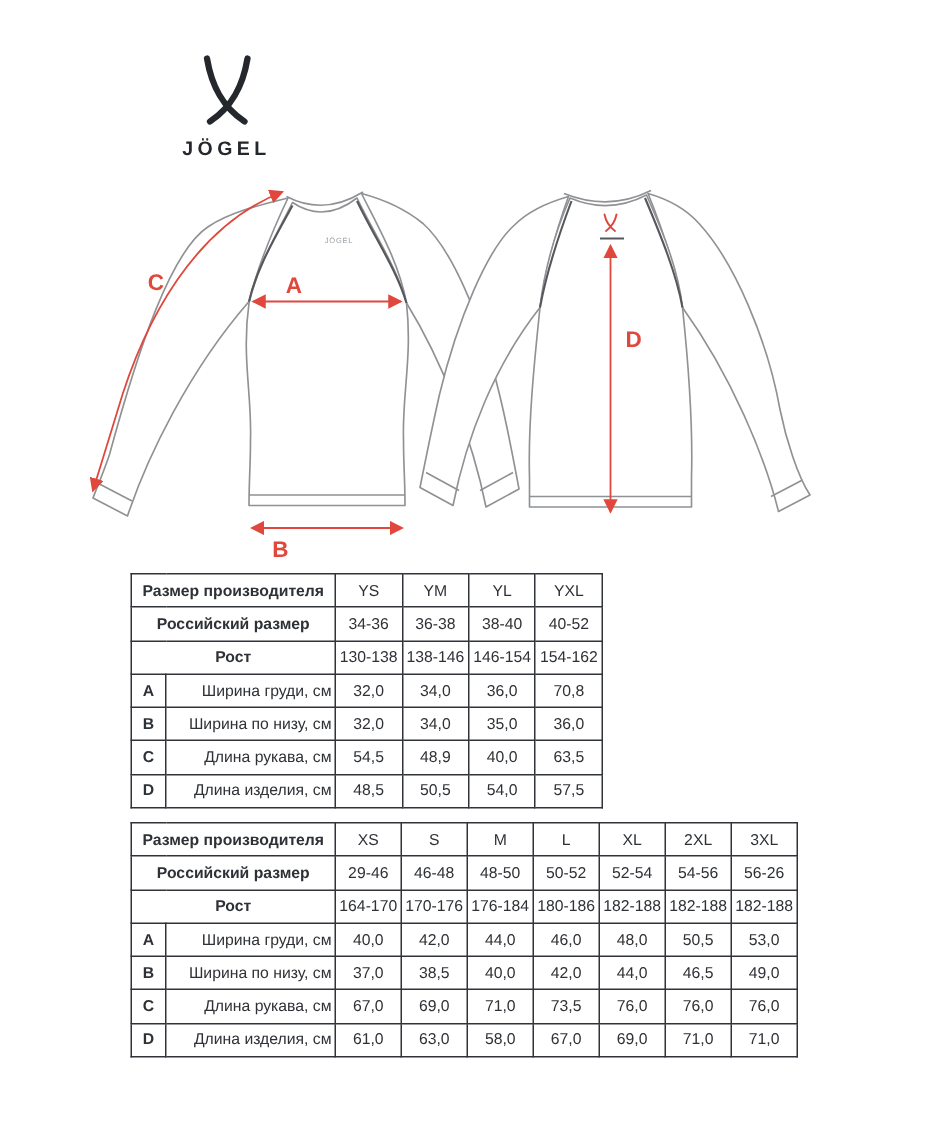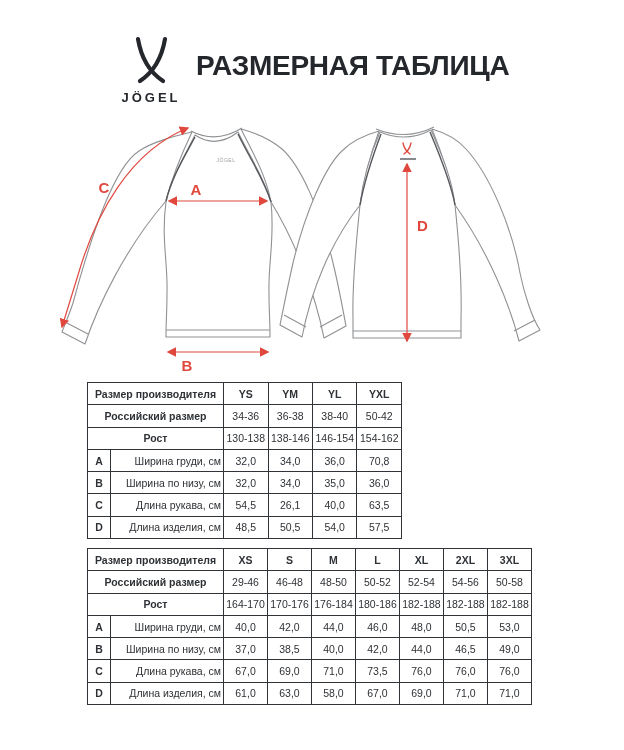--- a/index.html
+++ b/index.html
@@ -20,37 +20,36 @@
   .chest{fill:#9aa0a4;font-family:"Liberation Sans",sans-serif;font-size:5px;letter-spacing:.5px;}
   
   table.size-table{position:absolute;border-collapse:collapse;table-layout:fixed;
         font-size:10.5px;color:#2e3135;}
   table.t1{left:87px;top:382px;width:315px;}
   table.t2{left:87px;top:548px;width:445px;}
   table.size-table td{border:1.4px solid #303338;height:21.3px;text-align:center;
         padding:0 2px;overflow:hidden;white-space:nowrap;}
   table.size-table td.hl{font-weight:700;}
   table.size-table td.key{font-weight:700;}
-  table.size-table td.b{font-weight:700;}
+  table.size-table td.b{font-weight:400;}
   table.size-table td.desc{text-align:right;padding-left:8px;}
 </style>
 </head>
 <body>
 
 <div class="page">
 
   <div class="logo">
     <svg width="86" height="48" viewBox="0 0 86 48">
       <path d="M30,3 C33,21 40,35 55,45" fill="none" stroke="#24272c" stroke-width="4.2" stroke-linecap="round"></path>
       <path d="M57,3 C54,21 47,35 32,45" fill="none" stroke="#24272c" stroke-width="4.2" stroke-linecap="round"></path>
     </svg>
     <div class="logo-text">JÖGEL</div>
   </div>
 
-  <div class="title">РАЗМЕРНАЯ ТАБЛИЦА</div>
 
   <div class="diagram">
     <svg width="624" height="265" viewBox="0 0 624 265">
       <defs>
         <marker id="ah" viewBox="0 0 10 10" refX="8.5" refY="5" markerWidth="8" markerHeight="8" orient="auto-start-reverse">
           <path d="M0,0 L10,5 L0,10 Z" fill="#e0483e"></path>
         </marker>
       </defs>
 
       <g>
@@ -107,21 +106,21 @@
           <td class="val b">YS</td>
           <td class="val b">YM</td>
           <td class="val b">YL</td>
           <td class="val b">YXL</td>
         </tr>
         <tr>
           <td class="hl" colspan="2">Российский размер</td>
           <td class="val">34-36</td>
           <td class="val">36-38</td>
           <td class="val">38-40</td>
-          <td class="val">50-42</td>
+          <td class="val">40-52</td>
         </tr>
         <tr>
           <td class="hl" colspan="2">Рост</td>
           <td class="val">130-138</td>
           <td class="val">138-146</td>
           <td class="val">146-154</td>
           <td class="val">154-162</td>
         </tr>
         <tr>
           <td class="key">A</td>
@@ -136,21 +135,21 @@
           <td class="desc">Ширина по низу, см</td>
           <td class="val">32,0</td>
           <td class="val">34,0</td>
           <td class="val">35,0</td>
           <td class="val">36,0</td>
         </tr>
         <tr>
           <td class="key">C</td>
           <td class="desc">Длина рукава, см</td>
           <td class="val">54,5</td>
-          <td class="val">26,1</td>
+          <td class="val">48,9</td>
           <td class="val">40,0</td>
           <td class="val">63,5</td>
         </tr>
         <tr>
           <td class="key">D</td>
           <td class="desc">Длина изделия, см</td>
           <td class="val">48,5</td>
           <td class="val">50,5</td>
           <td class="val">54,0</td>
           <td class="val">57,5</td>
@@ -182,21 +181,21 @@
           <td class="val b">3XL</td>
         </tr>
         <tr>
           <td class="hl" colspan="2">Российский размер</td>
           <td class="val">29-46</td>
           <td class="val">46-48</td>
           <td class="val">48-50</td>
           <td class="val">50-52</td>
           <td class="val">52-54</td>
           <td class="val">54-56</td>
-          <td class="val">50-58</td>
+          <td class="val">56-26</td>
         </tr>
         <tr>
           <td class="hl" colspan="2">Рост</td>
           <td class="val">164-170</td>
           <td class="val">170-176</td>
           <td class="val">176-184</td>
           <td class="val">180-186</td>
           <td class="val">182-188</td>
           <td class="val">182-188</td>
           <td class="val">182-188</td>

